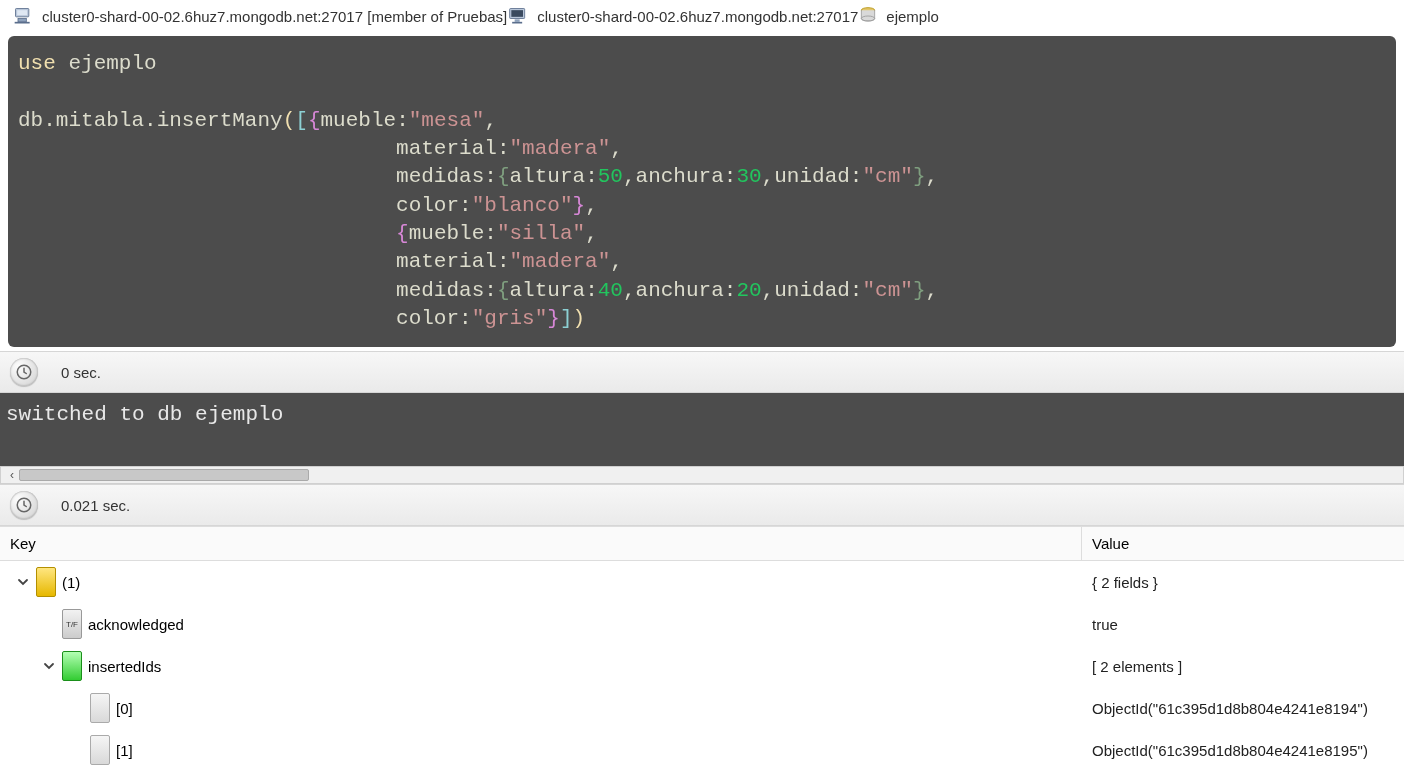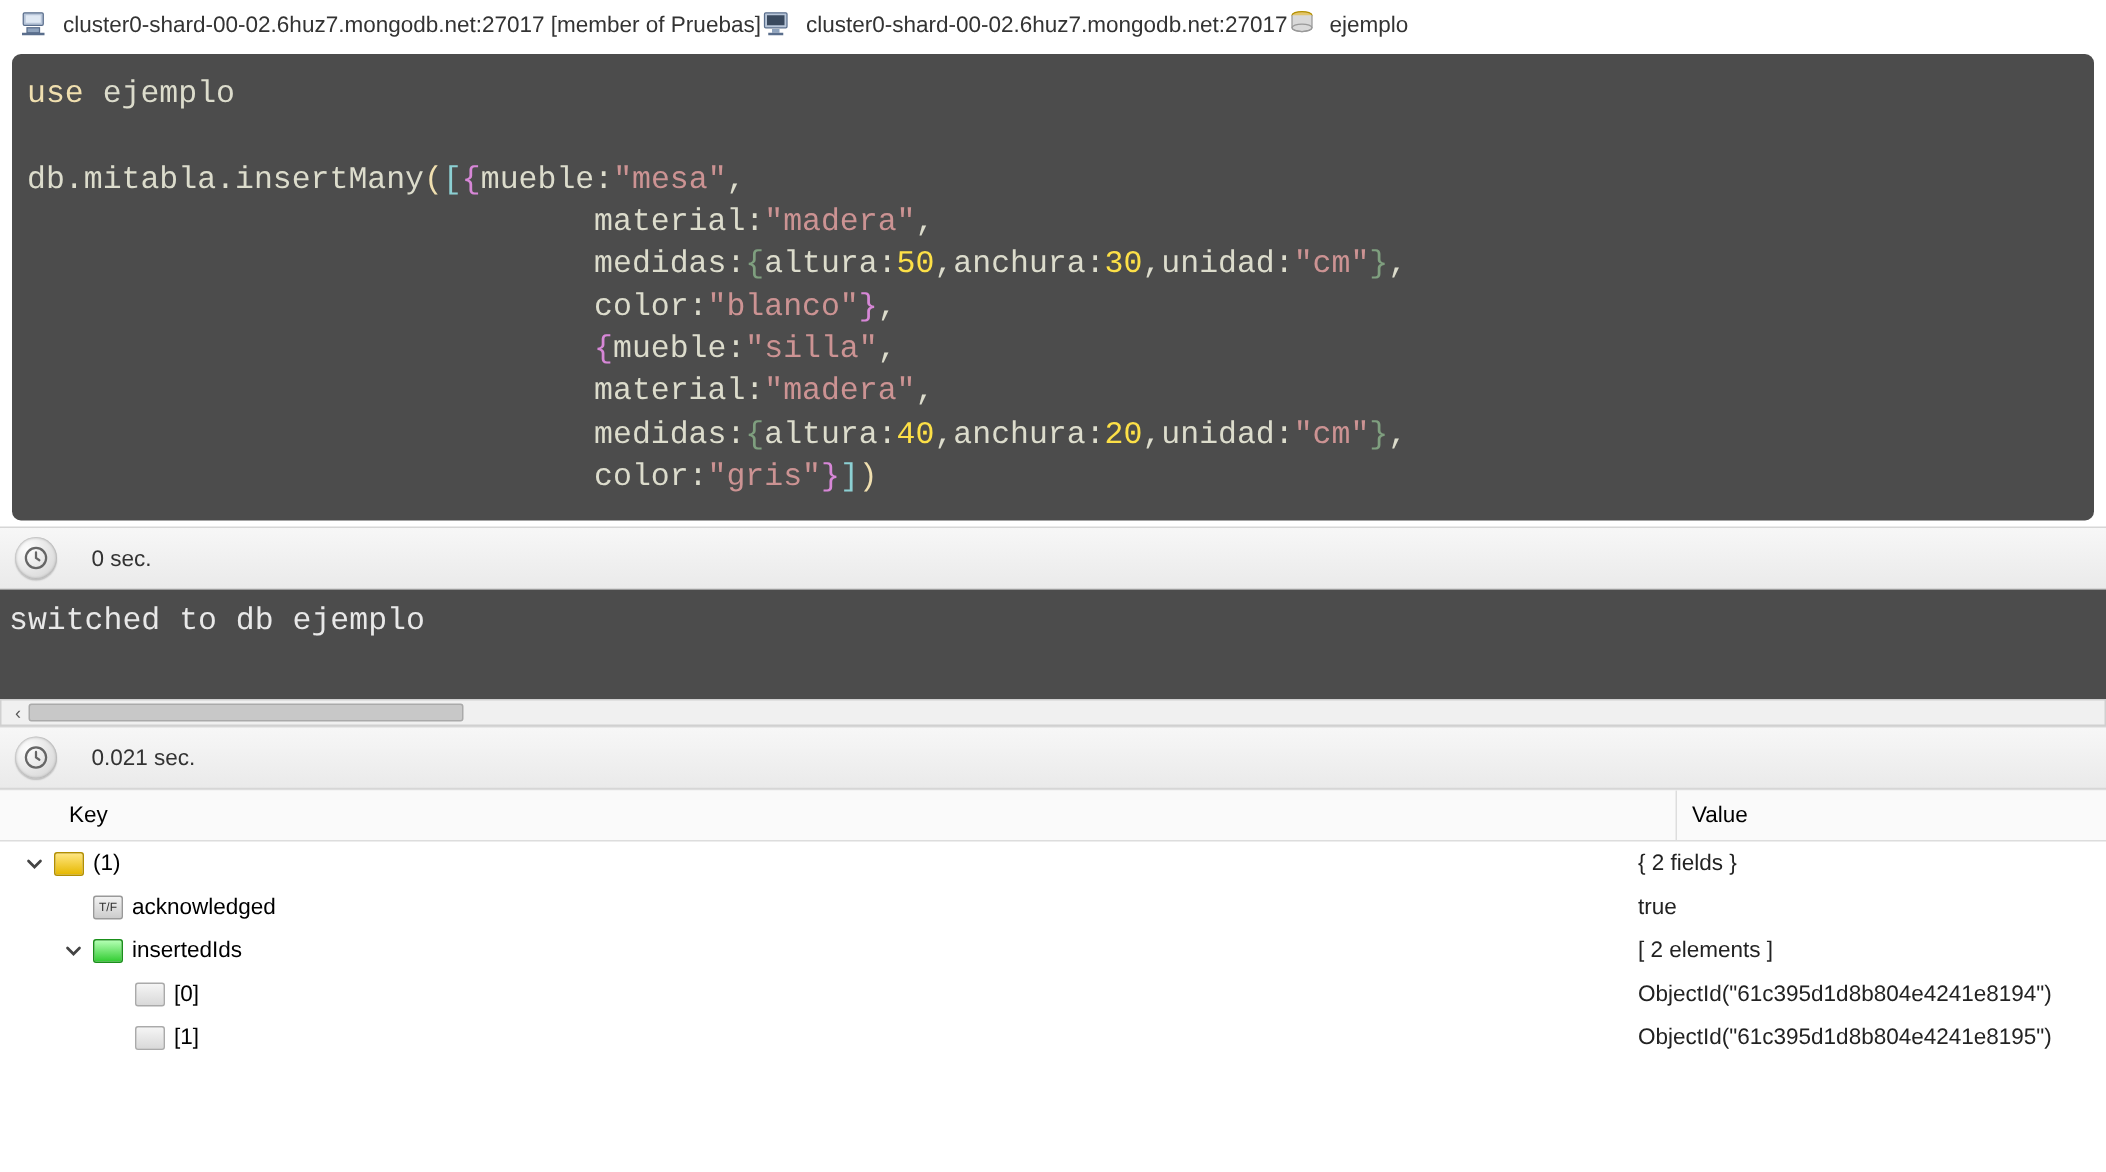--- a/index.html
+++ b/index.html
@@ -41,21 +41,21 @@
     border-radius: 6px;
     font-family: "Consolas","Courier New",monospace;
     font-size: 21px;
     line-height: 1.35;
     white-space: pre;
     overflow: hidden;
   }
   .tok-kw { color: #f0dfaf; }      
   .tok-fn { color: #dcdccc; }
   .tok-str { color: #cc9393; }     
-  .tok-num { color: #fde047; }     
+  .tok-num { color: #22c55e; }     
   .tok-punct { color: #dcdccc; }
   .tok-bracket-y { color: #f0dfaf; }
   .tok-bracket-b { color: #8cd0d3; }
   .tok-bracket-p { color: #d787d7; }
   .tok-bracket-g { color: #7f9f7f; }
   .tok-ident { color: #dcdccc; }
 
   
   .timebar {
     display:flex;
@@ -105,21 +105,20 @@
 
   
   .results {
     border-top:1px solid #ddd;
     font-size:15px;
   }
   .results-header {
     display:flex;
     border-bottom:1px solid #ddd;
     background:#fafafa;
-    padding-left:36px;
   }
   .results-header .col-key {
     flex: 0 0 1082px;
     padding:8px 10px;
     border-right:1px solid #ddd;
   }
   .results-header .col-val {
     flex:1;
     padding:8px 10px;
   }
@@ -142,21 +141,21 @@
   }
   .chev {
     width:14px; height:14px;
     display:inline-flex; align-items:center; justify-content:center;
     cursor:pointer;
   }
   .indent0 { padding-left:0px; }
   .indent1 { padding-left:26px; }
   .indent2 { padding-left:54px; }
   .tree-icon {
-    width:20px; height:16px; display:inline-block;
+    width:20px; height:30px; display:inline-block;
     border-radius:2px;
   }
   .ico-obj { background:linear-gradient(#ffe680,#e6b800); border:1px solid #b38f00;}
   .ico-bool { background:linear-gradient(#f2f2f2,#cccccc); border:1px solid #999; font-size:8px; display:inline-flex;align-items:center;justify-content:center;color:#333;}
   .ico-arr { background:linear-gradient(#b3ffb3,#33cc33); border:1px solid #1a8f1a;}
   .ico-oid { background:linear-gradient(#f5f5f5,#d9d9d9); border:1px solid #aaa;}
 </style>
 </head>
 <body>
 

